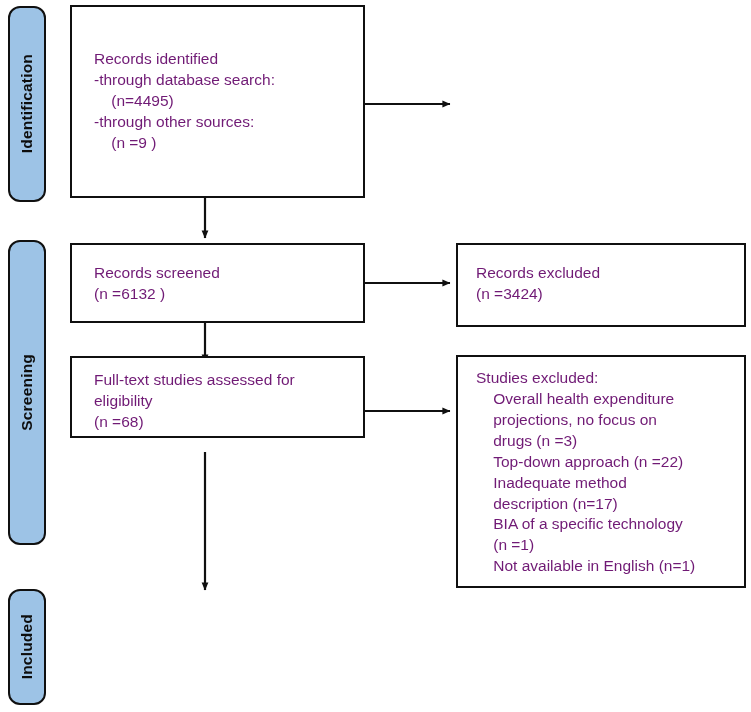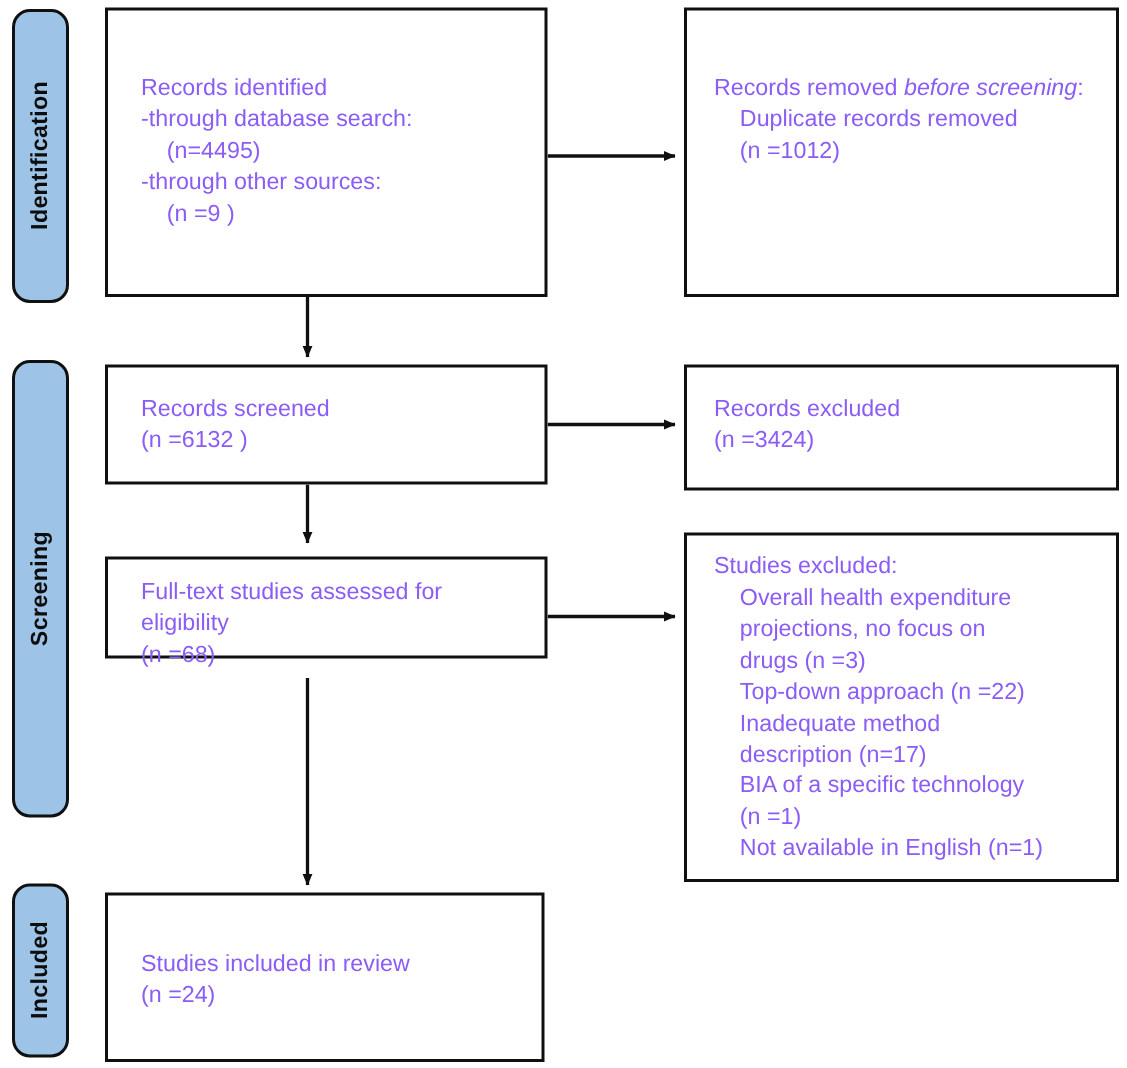--- a/index.html
+++ b/index.html
@@ -50,21 +50,21 @@
   .flow-box {
     position: absolute;
     background: #ffffff;
     border: 2.5px solid #101010;
     box-sizing: border-box;
     padding: 0;
   }
   .flow-box .box-text {
     font-size: 15.5px;
     line-height: 1.35;
-    color: #8b5cf6;
+    color: #701a75;
     white-space: pre-wrap;
   }
   em.ital { font-style: italic; }
 
   #box-identified {
     left: 70px;  top: 5px;   width: 295px; height: 193px;
   }
   #box-identified .box-text { position: absolute; left: 22px; top: 42px; }
 
   #box-removed {
@@ -76,21 +76,21 @@
     left: 70px;  top: 243px; width: 295px; height: 80px;
   }
   #box-screened .box-text { position: absolute; left: 22px; top: 18px; }
 
   #box-excluded-records {
     left: 456px; top: 243px; width: 290px; height: 84px;
   }
   #box-excluded-records .box-text { position: absolute; left: 18px; top: 18px; }
 
   #box-fulltext {
-    left: 70px;  top: 371px; width: 295px; height: 68px;
+    left: 70px;  top: 356px; width: 295px; height: 82px;
   }
   #box-fulltext .box-text { position: absolute; left: 22px; top: 12px; }
 
   #box-studies-excluded {
     left: 456px; top: 355px; width: 290px; height: 233px;
   }
   #box-studies-excluded .box-text { position: absolute; left: 18px; top: 11px; }
 
   #box-included {
     left: 70px;  top: 595px; width: 293px; height: 113px;
@@ -143,25 +143,20 @@
   </div>
 
   <div class="flow-box" id="box-identified">
     <div class="box-text">Records identified
 -through database search:
     (n=4495)
 -through other sources:
     (n =9 )</div>
   </div>
 
-  <div class="flow-box" id="box-removed">
-    <div class="box-text"><span>Records removed </span><em class="ital">before screening</em><span>:</span>
-<span>    Duplicate records removed
-    (n =1012)</span></div>
-  </div>
 
   <div class="flow-box" id="box-screened">
     <div class="box-text">Records screened
 (n =6132 )</div>
   </div>
 
   <div class="flow-box" id="box-excluded-records">
     <div class="box-text">Records excluded
 (n =3424)</div>
   </div>
@@ -178,18 +173,14 @@
     projections, no focus on
     drugs (n =3)
     Top-down approach (n =22)
     Inadequate method
     description (n=17)
     BIA of a specific technology
     (n =1)
     Not available in English (n=1)</div>
   </div>
 
-  <div class="flow-box" id="box-included">
-    <div class="box-text">Studies included in review
-(n =24)</div>
-  </div>
 
 </div>
 
 </body></html>

